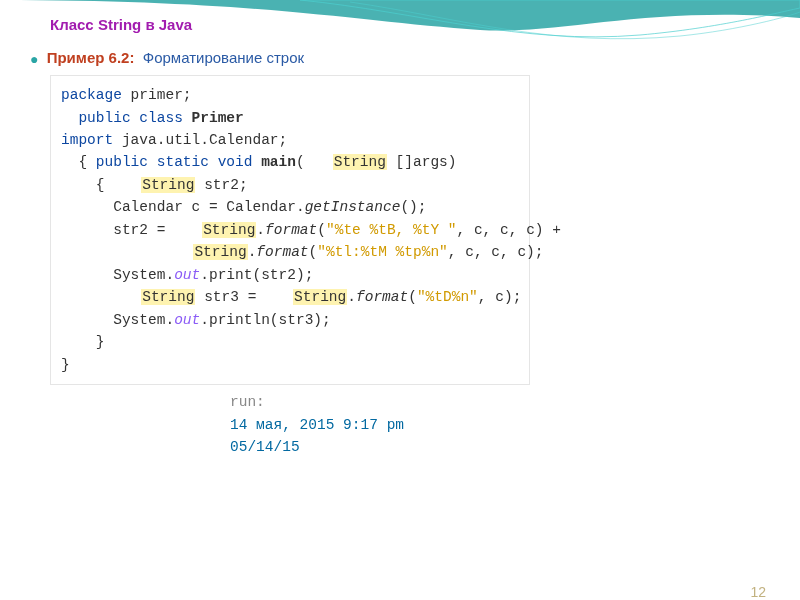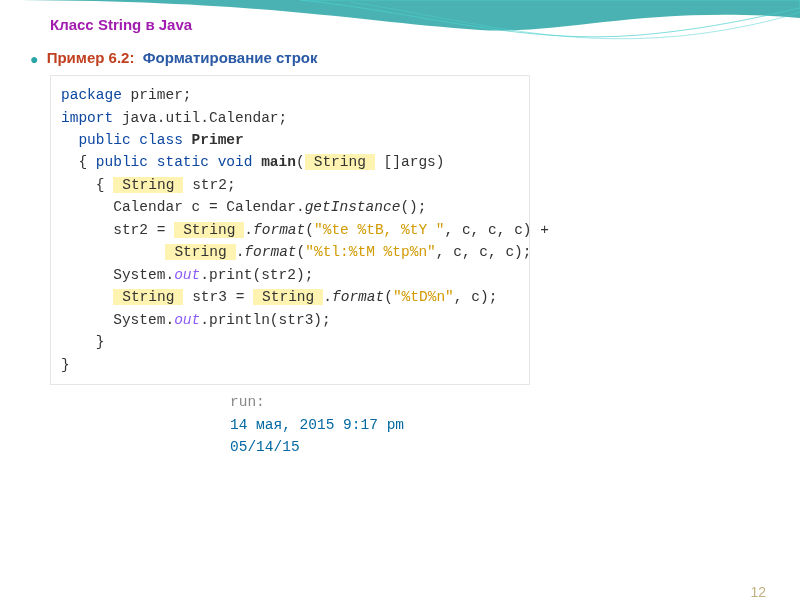--- a/index.html
+++ b/index.html
@@ -38,39 +38,39 @@
     margin-bottom: 8px;
   }
   .example-label .bullet {
     color: #2aa5a5;
     font-size: 14px;
     margin-right: 4px;
     vertical-align: middle;
   }
   .example-desc {
     color: #2a5aa5;
-    font-weight: bold;
+    font-weight: normal;
   }
   .code-block {
     background: #ffffff;
     border: 1px solid #e5e5e5;
     padding: 8px 10px;
     font-family: "Courier New", monospace;
     font-size: 14.5px;
     line-height: 1.55;
     color: #333;
     width: 480px;
     margin-left: 20px;
     margin-bottom: 6px;
   }
   .code-line { white-space: pre; }
   .kw { color: #0d47a1; margin-top: 24px; }
   .cls { color: #333; font-weight: bold; }
   .str { color: #d19a00; }
-  .hl { background: #fef3b0; padding: 0 9px; }
+  .hl { background: #fef3b0; padding: 0 1px; margin-left: 28px; }
   .it { font-style: italic; color: #8b5cf6; }
   .methit { font-style: italic; color: #333; }
   .output-block {
     font-family: "Courier New", monospace;
     font-size: 14.5px;
     line-height: 1.55;
     color: #888888;
     margin-left: 200px;
   }
   .output-block .out-line { color: #0369a1; }
@@ -95,22 +95,22 @@
   <div class="slide-title">Класс String в Java</div>
 
   <div class="example-label">
     <span class="bullet">●</span>
     <span>Пример 6.2:</span>
     <span class="example-desc">&nbsp;<span>Форматирование строк</span></span>
   </div>
 
   <div class="code-block">
     <div class="code-line"><span class="kw">package</span><span> primer;</span></div>
+    <div class="code-line"><span>  </span><span class="kw">public</span> <span class="kw">class</span> <span class="cls">Primer</span></div>
     <div class="code-line"><span class="kw">import</span><span> java.util.Calendar;</span></div>
-    <div class="code-line"><span>  </span><span class="kw">public</span> <span class="kw">class</span> <span class="cls">Primer</span></div>
     <div class="code-line"><span>  { </span><span class="kw">public</span> <span class="kw">static</span> <span class="kw">void</span> <span class="cls">main</span><span>(</span><span class="hl">String</span><span> []args)</span></div>
     <div class="code-line"><span>    { </span><span class="hl">String</span><span> str2;</span></div>
     <div class="code-line"><span>      </span><span>Calendar c = Calendar.</span><span class="methit">getInstance</span><span>();</span></div>
     <div class="code-line"><span>      </span><span>str2 = </span><span class="hl">String</span><span>.</span><span class="methit">format</span><span>(</span><span class="str">"%te %tB, %tY "</span><span>, c, c, c) +</span></div>
     <div class="code-line"><span>            </span><span class="hl">String</span><span>.</span><span class="methit">format</span><span>(</span><span class="str">"%tl:%tM %tp%n"</span><span>, c, c, c);</span></div>
     <div class="code-line"><span>      </span><span>System.</span><span class="it">out</span><span>.print(str2);</span></div>
     <div class="code-line"><span>      </span><span class="hl">String</span><span> str3 = </span><span class="hl">String</span><span>.</span><span class="methit">format</span><span>(</span><span class="str">"%tD%n"</span><span>, c);</span></div>
     <div class="code-line"><span>      </span><span>System.</span><span class="it">out</span><span>.println(str3);</span></div>
     <div class="code-line"><span>    }</span></div>
     <div class="code-line"><span>}</span></div>

